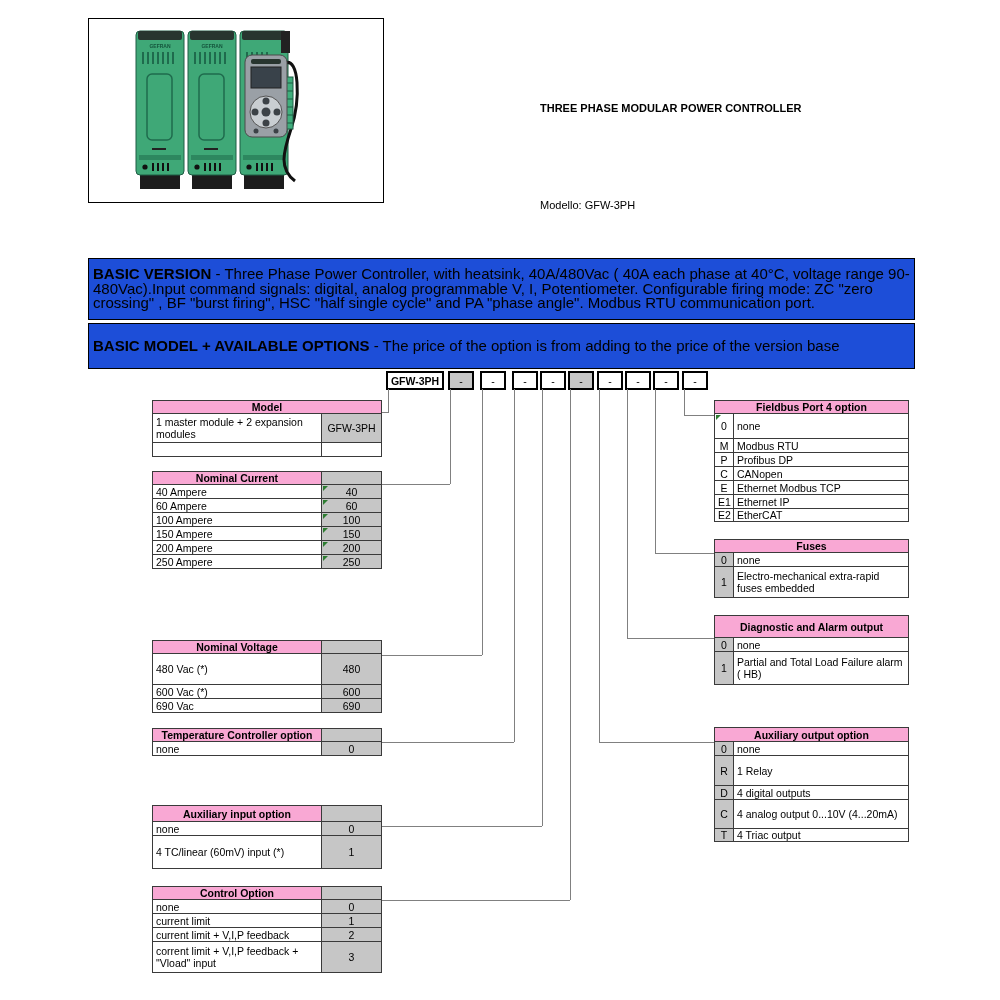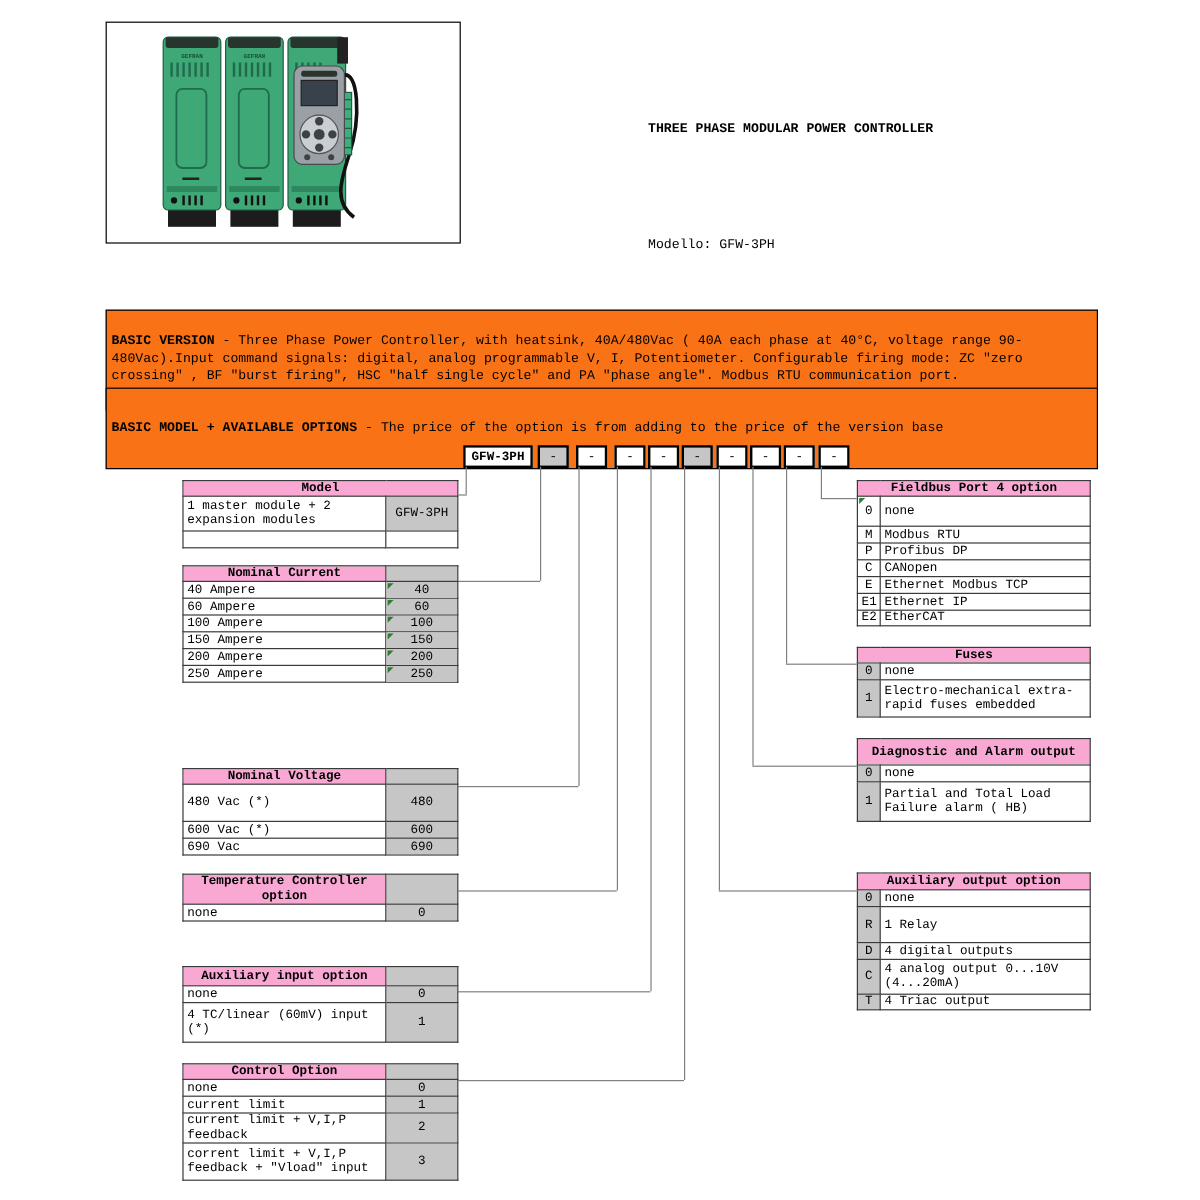--- a/index.html
+++ b/index.html
@@ -1,29 +1,29 @@
 <!DOCTYPE html>
 <html><head>
 <meta charset="utf-8">
 <style>
   html,body{margin:0;padding:0;background:#fff;}
   #canvas{position:relative;width:1000px;height:1000px;background:#ffffff;
-          font-family:Liberation Mono, monospace;color:#000;overflow:hidden;}
+          font-family:Liberation Sans, sans-serif;color:#000;overflow:hidden;}
 
   
   .photo-frame{position:absolute;left:88px;top:18px;width:294px;height:183px;
                border:1px solid #000;background:#fff;}
 
   
   .doc-title{position:absolute;left:540px;top:102px;font-size:11px;font-weight:bold;}
   .doc-subtitle{position:absolute;left:540px;top:199px;font-size:11px;}
 
   
   .textbox{position:absolute;left:88px;width:817px;border:1px solid #000;
-           font-size:11px;line-height:14.5px;padding:19px 4px;background:#f97316;}
+           font-size:15px;line-height:14.5px;padding:8px 4px;background:#1d4ed8;}
   .textbox .b{font-weight:bold;}
   .vcenter{display:flex;align-items:center;}
 
   
   .codebox{position:absolute;top:371px;height:15px;border:2px solid #000;background:#fff;
            display:flex;align-items:center;justify-content:center;font-size:10.5px;}
   .codebox.model{font-weight:bold;}
   .codebox.shaded{background:#C6C6C6;}
 
   

